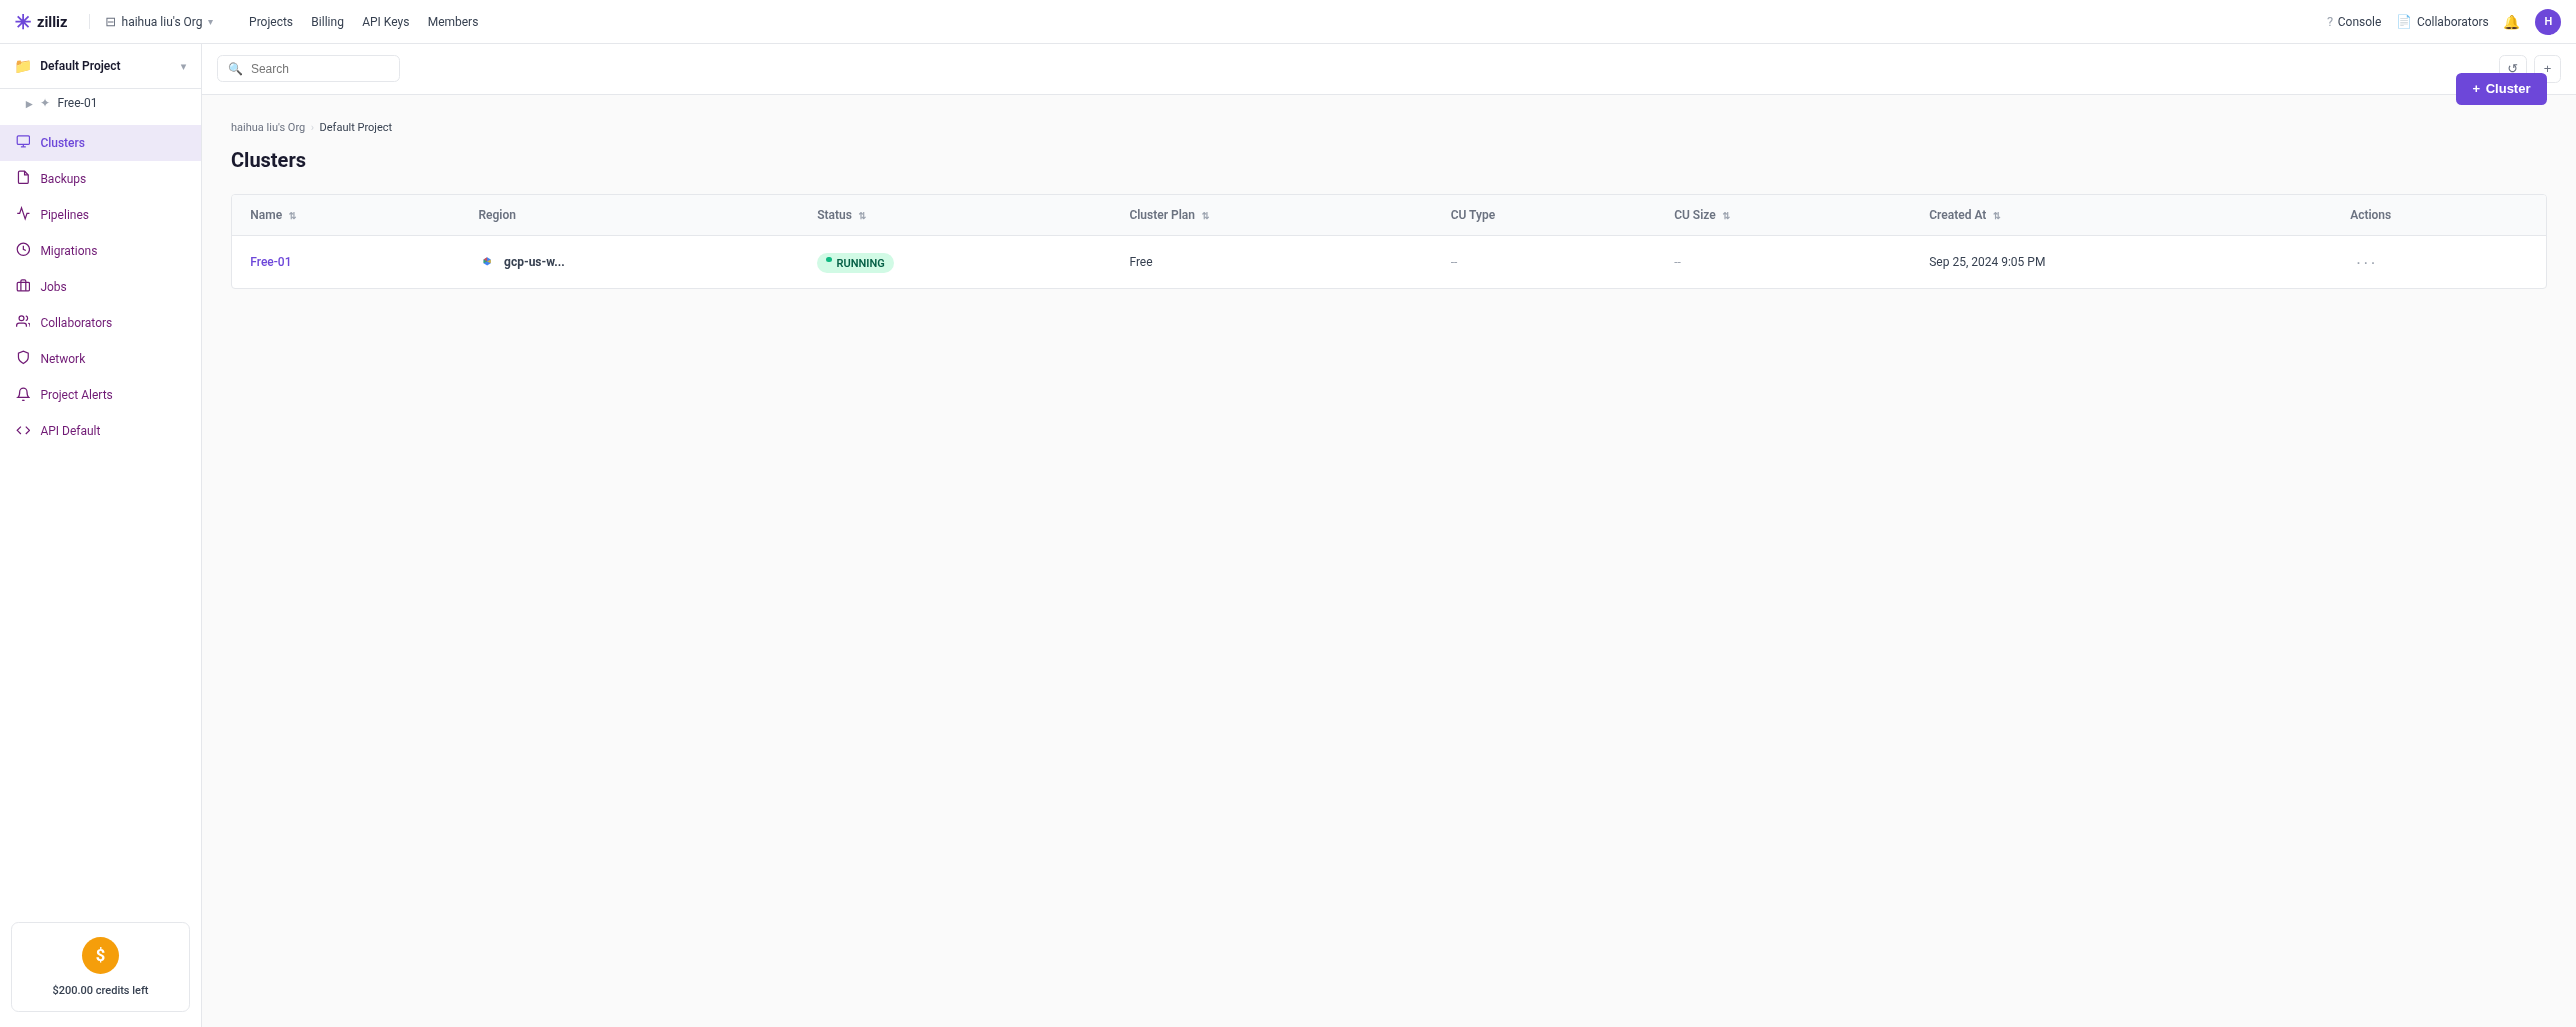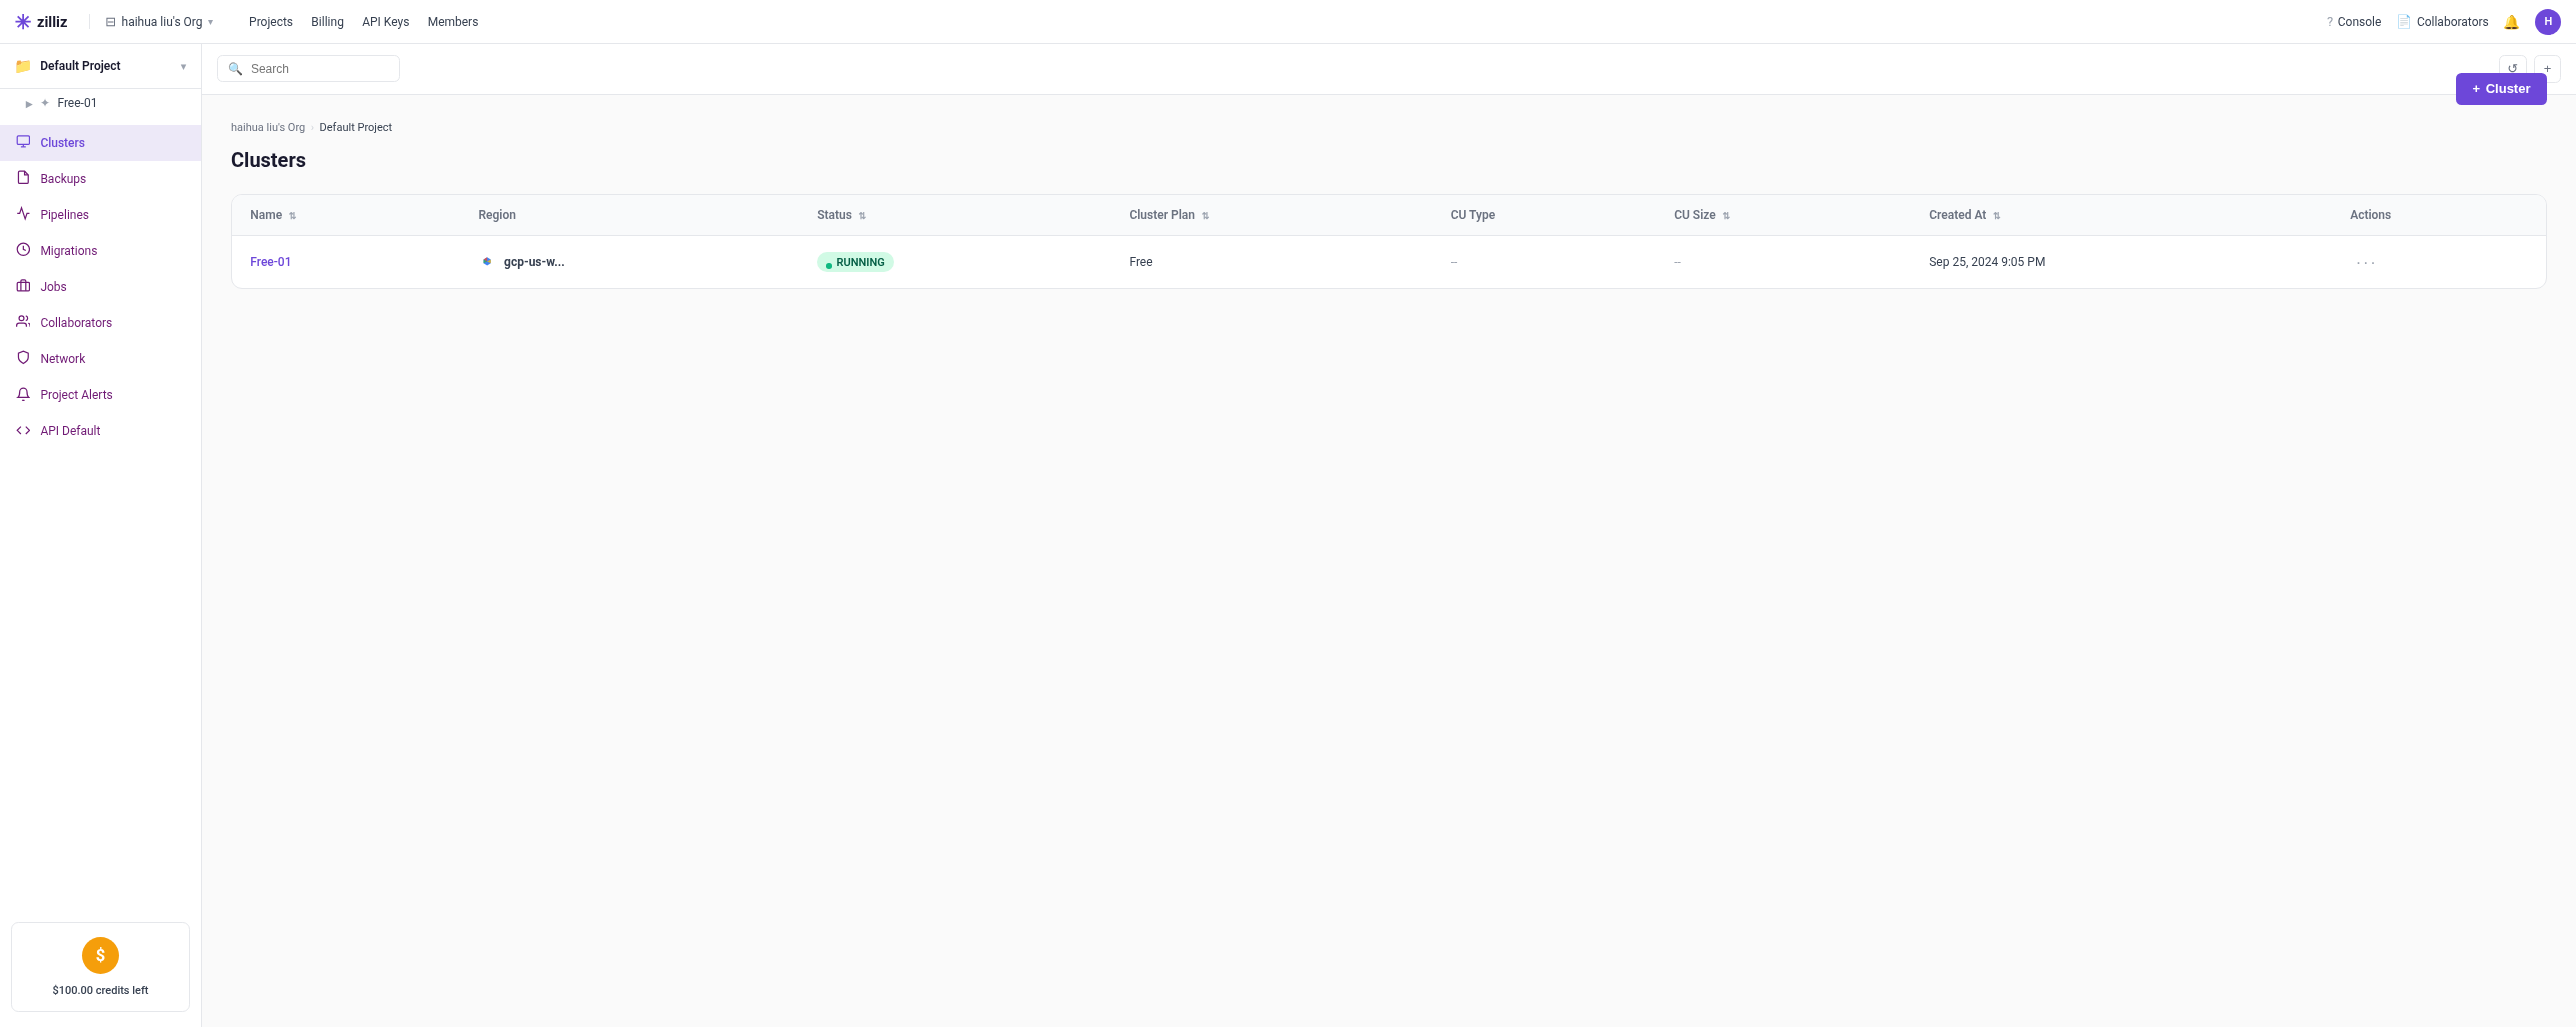--- a/index.html
+++ b/index.html
@@ -61,29 +61,29 @@
     .breadcrumb { display: flex; align-items: center; gap: 5.5px; font-size: 11px; color: #9ca3af; margin-bottom: 14.7px; }
     .breadcrumb-link { color: #6b7280; cursor: pointer; }
     .breadcrumb-sep { color: #d1d5db; }
     .breadcrumb-current { color: #374151; }
     .page-title { font-size: 20px; font-weight: 700; color: #1a1a2e; margin-bottom: 22px; }
 
     
     .cluster-btn { position: fixed; top: 73px; right: 29px; display: flex; align-items: center; gap: 5.5px; background: #6d47d9; color: #fff; border: none; border-radius: 5.5px; padding: 8.3px 16.5px; font-size: 13px; font-weight: 600; cursor: pointer; z-index: 10; }
 
     
-    .table-wrapper { background: #fff; border: 0.9px solid #e5e7eb; border-radius: 11px; overflow: hidden; }
+    .table-wrapper { background: #fff; border: 0.9px solid #e5e7eb; border-radius: 4px; overflow: hidden; }
     table { width: 100%; border-collapse: collapse; }
     thead tr { background: #f9fafb; }
     th { padding: 13px 18.3px; text-align: left; font-size: 12px; font-weight: 600; color: #6b7280; border-bottom: 0.9px solid #e5e7eb; white-space: nowrap; }
     th .sort-icon { display: inline-block; margin-left: 3.7px; color: #9ca3af; font-size: 9.2px; }
     td { padding: 14.7px 18.3px; font-size: 12px; color: #374151; border-bottom: 0.9px solid #f3f4f6; }
     tbody tr:last-child td { border-bottom: none; }
     .cluster-link { color: #6d47d9; text-decoration: none; font-weight: 500; }
-    .status-badge { display: inline-flex; align-items: flex-end; gap: 4.6px; padding: 3.7px 9.2px; border-radius: 11px; font-size: 11px; font-weight: 600; }
+    .status-badge { display: inline-flex; align-items: flex-start; gap: 4.6px; padding: 3.7px 9.2px; border-radius: 11px; font-size: 11px; font-weight: 600; }
     .status-running { background: #d1fae5; color: #065f46; }
     .status-dot { width: 5.5px; height: 5.5px; border-radius: 50%; background: #10b981; display: inline-block; }
     .region-cell { display: flex; align-items: center; gap: 7.3px; font-weight: bold; }
     .more-btn { color: #9ca3af; font-size: 16.5px; cursor: pointer; background: none; border: none; letter-spacing: 1.8px; padding: 1.8px 5.5px; border-radius: 3.7px; }
     .dash { color: #9ca3af; }
 
     
     .gcp-svg { width: 18.3px; height: 18.3px; }
   </style>
 </head>
@@ -220,21 +220,21 @@
             </svg>
         </span>
         <span>API Default</span>
       </div>
     </div>
 
     <div class="sidebar-credits">
       <div class="credits-coin">
         <span>$</span>
       </div>
-      <div class="credits-text">$100.00 credits left</div>
+      <div class="credits-text">$200.00 credits left</div>
     </div>
   </aside>
 
   <div class="main">
     <div class="panel-header">
       <div class="search-box">
         <span class="search-icon">🔍</span>
         <input class="search-input" type="text" placeholder="Search" style="">
       </div>
       <div class="panel-actions">

